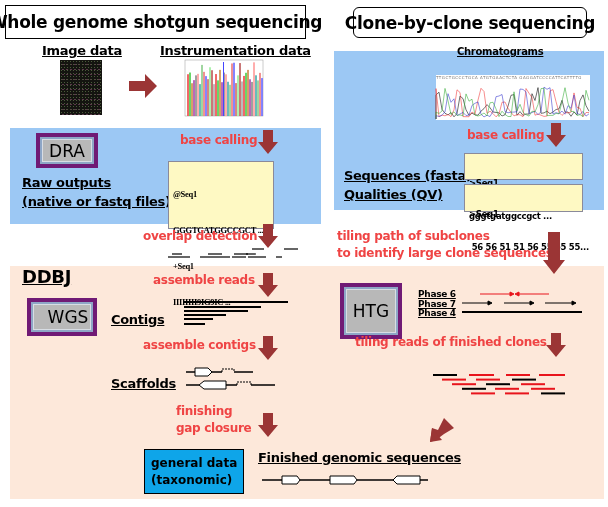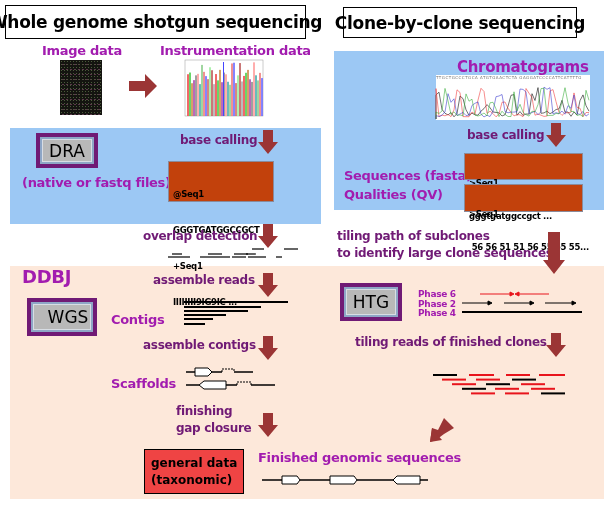--- a/index.html
+++ b/index.html
@@ -2,37 +2,37 @@
 <html><head>
 <meta charset="utf-8">
 <style>
   html, body { margin:0; padding:0; background:#ffffff; }
   body { width:608px; height:507px; position:relative; overflow:hidden;
          font-family:"DejaVu Sans", sans-serif; }
   .abs { position:absolute; }
   .title-box { border:1px solid #000; background:#fff; color:#000; font-weight:bold;
                font-size:17px; white-space:nowrap; display:flex; align-items:center; justify-content:center;
                font-family:"DejaVu Sans", sans-serif; letter-spacing:-0.3px; }
-  .lbl { font-weight:bold; color:#a21caf; font-size:12px; white-space:nowrap; letter-spacing:-0.3px; }
-  .step { color:#701a75; font-weight:bold; font-size:12px; white-space:nowrap; letter-spacing:-0.3px; }
+  .lbl { font-weight:bold; color:#000000; font-size:12px; white-space:nowrap; letter-spacing:-0.3px;text-decoration:underline; }
+  .step { color:#ef4444; font-weight:bold; font-size:12px; white-space:nowrap; letter-spacing:-0.3px; }
   .panel-blue { background:#9cc8f4; }
   .panel-peach { background:#fde8da; }
   .db-btn { background:#b8b8b8; border:4px solid #701a75; box-shadow: inset 0 0 0 2px #8ea6c6, inset 0 0 0 3px #d8dde4;
             display:flex; align-items:center; justify-content:center; font-size:17px; color:#000; box-sizing:border-box; }
-  .code-box { background:#c2410c; border:1px solid #8a8a9a; font-size:8.5px; font-weight:bold; color:#000;
+  .code-box { background:#fef9c3; border:1px solid #8a8a9a; font-size:8.5px; font-weight:bold; color:#000;
               line-height:12px; padding:2px 4px; box-sizing:border-box; white-space:pre; font-family:"DejaVu Sans", sans-serif; letter-spacing:-0.3px; }
-  .gen-box { background:#ef4444; border:1px solid #000; font-weight:bold; font-size:12px; color:#000;
+  .gen-box { background:#0ea5e9; border:1px solid #000; font-weight:bold; font-size:12px; color:#000;
              display:flex; flex-direction:column; justify-content:center; padding-left:6px; box-sizing:border-box; line-height:17px; }
   svg { position:absolute; overflow:visible; }
 </style>
 </head>
 <body>
 
 <div class="abs title-box" style="left:5px; top:5px; width:299px; height:32px;">Whole genome shotgun sequencing</div>
-<div class="abs title-box" style="left:343px; top:7px; width:232px; height:29px;">Clone-by-clone sequencing</div>
+<div class="abs title-box" style="left:353px; top:7px; width:232px; height:29px;border-radius:6px;">Clone-by-clone sequencing</div>
 
 <div class="abs panel-blue" style="left:334px; top:51px; width:270px; height:159px;"></div>
 <div class="abs panel-blue" style="left:10px; top:128px; width:311px; height:96px;"></div>
 <div class="abs panel-peach" style="left:10px; top:266px; width:594px; height:233px;"></div>
 
 <div class="abs lbl" style="left:42px; top:43px; font-size:13px;">Image data</div>
 <div class="abs" style="left:60px; top:60px; width:42px; height:55px; background:#141410;
      background-image: radial-gradient(#4a5a3a 0.6px, transparent 0.8px), radial-gradient(#5a3a4a 0.6px, transparent 0.8px);
      background-size: 3px 3px, 4px 5px; background-position:0 0, 1px 2px;"></div>
 
@@ -87,23 +87,24 @@
 
 <div class="abs step" style="left:180px; top:133px;">base calling</div>
 <svg style="left:258px; top:130px;" width="20" height="24">
   <polygon points="5,0 15,0 15,12 20,12 10,24 0,12 5,12" fill="#9b3535"></polygon>
 </svg>
 
 <div class="abs db-btn" style="left:36px; top:133px; width:62px; height:35px;">
   <span>DRA</span>
 </div>
 <div class="abs lbl" style="left:22px; top:173px; font-size:13px; line-height:19px;">
+  <div>Raw outputs</div>
   <div>(native or fastq files)</div>
 </div>
-<div class="abs code-box" style="left:168px; top:161px; width:106px; height:41px;">
+<div class="abs code-box" style="left:168px; top:161px; width:106px; height:68px;font-family:Liberation Serif, serif;">
   <div>@Seq1</div>
   <div>GGGTGATGGCCGCT ...</div>
   <div>+Seq1</div>
   <div>IIIIIIII9IG9IC ...</div>
 </div>
 
 <div class="abs step" style="left:143px; top:229px;">overlap detection</div>
 <svg style="left:258px; top:224px;" width="20" height="24">
   <polygon points="5,0 15,0 15,12 20,12 10,24 0,12 5,12" fill="#9b3535"></polygon>
 </svg>
@@ -182,21 +183,21 @@
     <line x1="2" y1="10" x2="22" y2="10"></line>
     <polygon points="22,6 37,6 40,10 37,14 22,14" fill="#fff" stroke-width="1"></polygon>
     <line x1="40" y1="10" x2="70" y2="10"></line>
     <polygon points="70,6 94,6 97,10 94,14 70,14" fill="#fff" stroke-width="1"></polygon>
     <line x1="97" y1="10" x2="133" y2="10"></line>
     <polygon points="133,10 137,6 160,6 160,14 137,14" fill="#fff" stroke-width="1"></polygon>
     <line x1="160" y1="10" x2="168" y2="10"></line>
   </g>
 </svg>
 
-<div class="abs lbl" style="left:457px; top:58px; font-size:15px;">Chromatograms</div>
+<div class="abs lbl" style="left:457px; top:46px; font-size:10px;">Chromatograms</div>
 <div class="abs" style="left:436px; top:75px; width:154px; height:45px; background:#fff;">
   <div style="font-size:4px; color:#777; white-space:nowrap; overflow:hidden; letter-spacing:0.5px; line-height:6px;">TTGCTGCCCTGCA ATGTGAACTCTA GAGGATCCCCATTCATTTTG</div>
   <svg style="left:0; top:6px;" width="154" height="39" id="chroma-svg">
       <path d="M0,38 L0,13.9 L3,11.2 L6,28.4 L9,32.3 L12,33.9 L15,31.5 L18,35.8 L21,32.6 L24,15.0 L27,17.6 L30,28.8 L33,34.3 L36,32.2 L39,33.8 L42,34.2 L45,30.1 L48,27.6 L51,23.6 L54,26.7 L57,31.0 L60,31.4 L63,31.9 L66,35.0 L69,33.7 L72,25.2 L75,14.3 L78,13.6 L81,34.3 L84,30.6 L87,34.4 L90,33.0 L93,33.1 L96,12.7 L99,19.5 L102,6.6 L105,32.3 L108,31.9 L111,30.1 L114,32.7 L117,31.0 L120,28.5 L123,27.9 L126,19.3 L129,31.1 L132,31.0 L135,35.3 L138,31.0 L141,33.9 L144,19.6 L147,13.9 L150,24.6 L153,30.2" stroke="#000" stroke-width="0.7" fill="none" opacity="0.8"></path>
       <path d="M0,38 L0,7.6 L3,35.7 L6,34.1 L9,34.8 L12,33.5 L15,35.6 L18,28.8 L21,8.8 L24,11.5 L27,35.6 L30,35.7 L33,35.7 L36,31.0 L39,33.0 L42,19.1 L45,7.3 L48,10.5 L51,32.4 L54,30.2 L57,32.6 L60,35.8 L63,33.0 L66,21.3 L69,21.0 L72,27.2 L75,31.4 L78,34.9 L81,33.6 L84,33.8 L87,35.7 L90,7.5 L93,12.2 L96,16.5 L99,34.2 L102,33.1 L105,34.2 L108,35.4 L111,35.0 L114,9.9 L117,8.6 L120,20.6 L123,31.4 L126,34.4 L129,31.6 L132,31.9 L135,31.1 L138,11.9 L141,26.5 L144,27.2 L147,35.6 L150,31.5 L153,31.5" stroke="#e33" stroke-width="0.7" fill="none" opacity="0.8"></path>
       <path d="M0,38 L0,34.6 L3,35.5 L6,34.2 L9,30.9 L12,12.7 L15,21.3 L18,17.8 L21,34.5 L24,33.0 L27,31.4 L30,34.5 L33,34.1 L36,24.4 L39,22.3 L42,20.9 L45,33.2 L48,35.9 L51,34.3 L54,35.5 L57,30.3 L60,15.7 L63,15.0 L66,13.5 L69,30.5 L72,31.8 L75,31.1 L78,31.1 L81,30.6 L84,8.0 L87,8.4 L90,11.0 L93,32.5 L96,31.6 L99,30.2 L102,33.7 L105,30.7 L108,6.1 L111,8.3 L114,6.7 L117,33.1 L120,31.6 L123,32.7 L126,30.1 L129,33.2 L132,24.6 L135,27.3 L138,14.1 L141,32.6 L144,33.4 L147,30.5 L150,35.1 L153,32.8" stroke="#33c" stroke-width="0.7" fill="none" opacity="0.8"></path>
       <path d="M0,38 L0,31.1 L3,32.5 L6,30.0 L9,7.4 L12,19.7 L15,33.5 L18,30.8 L21,34.3 L24,33.9 L27,34.8 L30,12.9 L33,20.2 L36,18.2 L39,34.1 L42,35.0 L45,33.9 L48,32.0 L51,34.8 L54,21.8 L57,21.3 L60,27.9 L63,35.6 L66,30.2 L69,33.4 L72,35.5 L75,35.5 L78,10.8 L81,29.8 L84,23.3 L87,31.3 L90,33.6 L93,35.1 L96,30.2 L99,30.9 L102,23.6 L105,7.6 L108,7.3 L111,34.7 L114,34.4 L117,34.4 L120,32.4 L123,32.8 L126,20.6 L129,6.7 L132,22.0 L135,30.6 L138,30.4 L141,34.5 L144,33.6 L147,35.6 L150,9.3 L153,19.3" stroke="#3a3" stroke-width="0.7" fill="none" opacity="0.8"></path>
     </svg>
 </div>
 
@@ -218,27 +219,27 @@
 </div>
 
 <div class="abs step" style="left:337px; top:228px; line-height:17px;">
   <div>tiling path of subclones</div>
   <div>to identify  large clone sequences</div>
 </div>
 <svg style="left:543px; top:232px;" width="22" height="42">
   <polygon points="5,0 17,0 17,28 22,28 11,42 0,28 5,28" fill="#9b3535"></polygon>
 </svg>
 
-<div class="abs db-btn" style="left:340px; top:283px; width:62px; height:38px;">
+<div class="abs db-btn" style="left:340px; top:283px; width:62px; height:56px;">
   <span>HTG</span>
 </div>
 
 <div class="abs lbl" style="left:418px; top:290px; font-size:9px; line-height:9.5px;">
   <div>Phase 6</div>
-  <div>Phase 2</div>
+  <div>Phase 7</div>
   <div>Phase 4</div>
 </div>
 <svg style="left:460px; top:288px;" width="130" height="30" fill="none">
   <g stroke="#e8141c" stroke-width="1">
     <line x1="20" y1="6" x2="50" y2="6"></line>
       <polygon points="50,4 54,6 50,8" fill="#e8141c"></polygon>
     <line x1="59" y1="6" x2="89" y2="6"></line>
       <polygon points="59,4 55,6 59,8" fill="#e8141c"></polygon>
   </g>
   <g stroke="#000" stroke-width="1">

